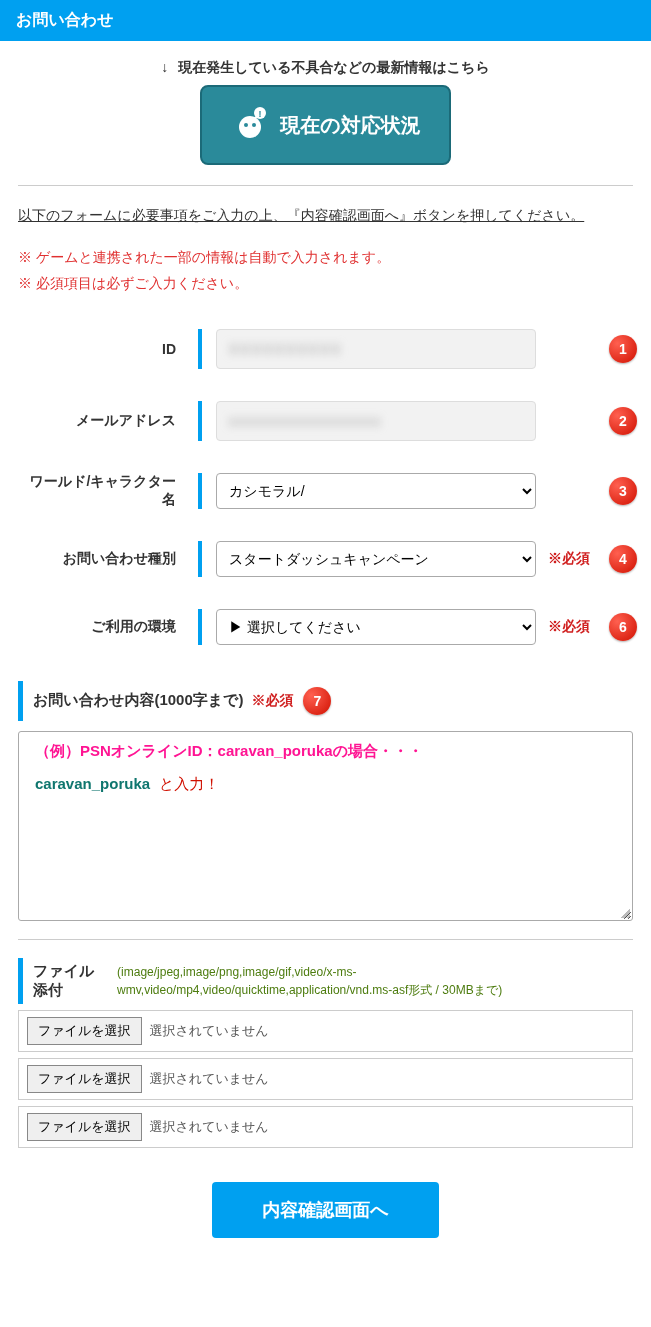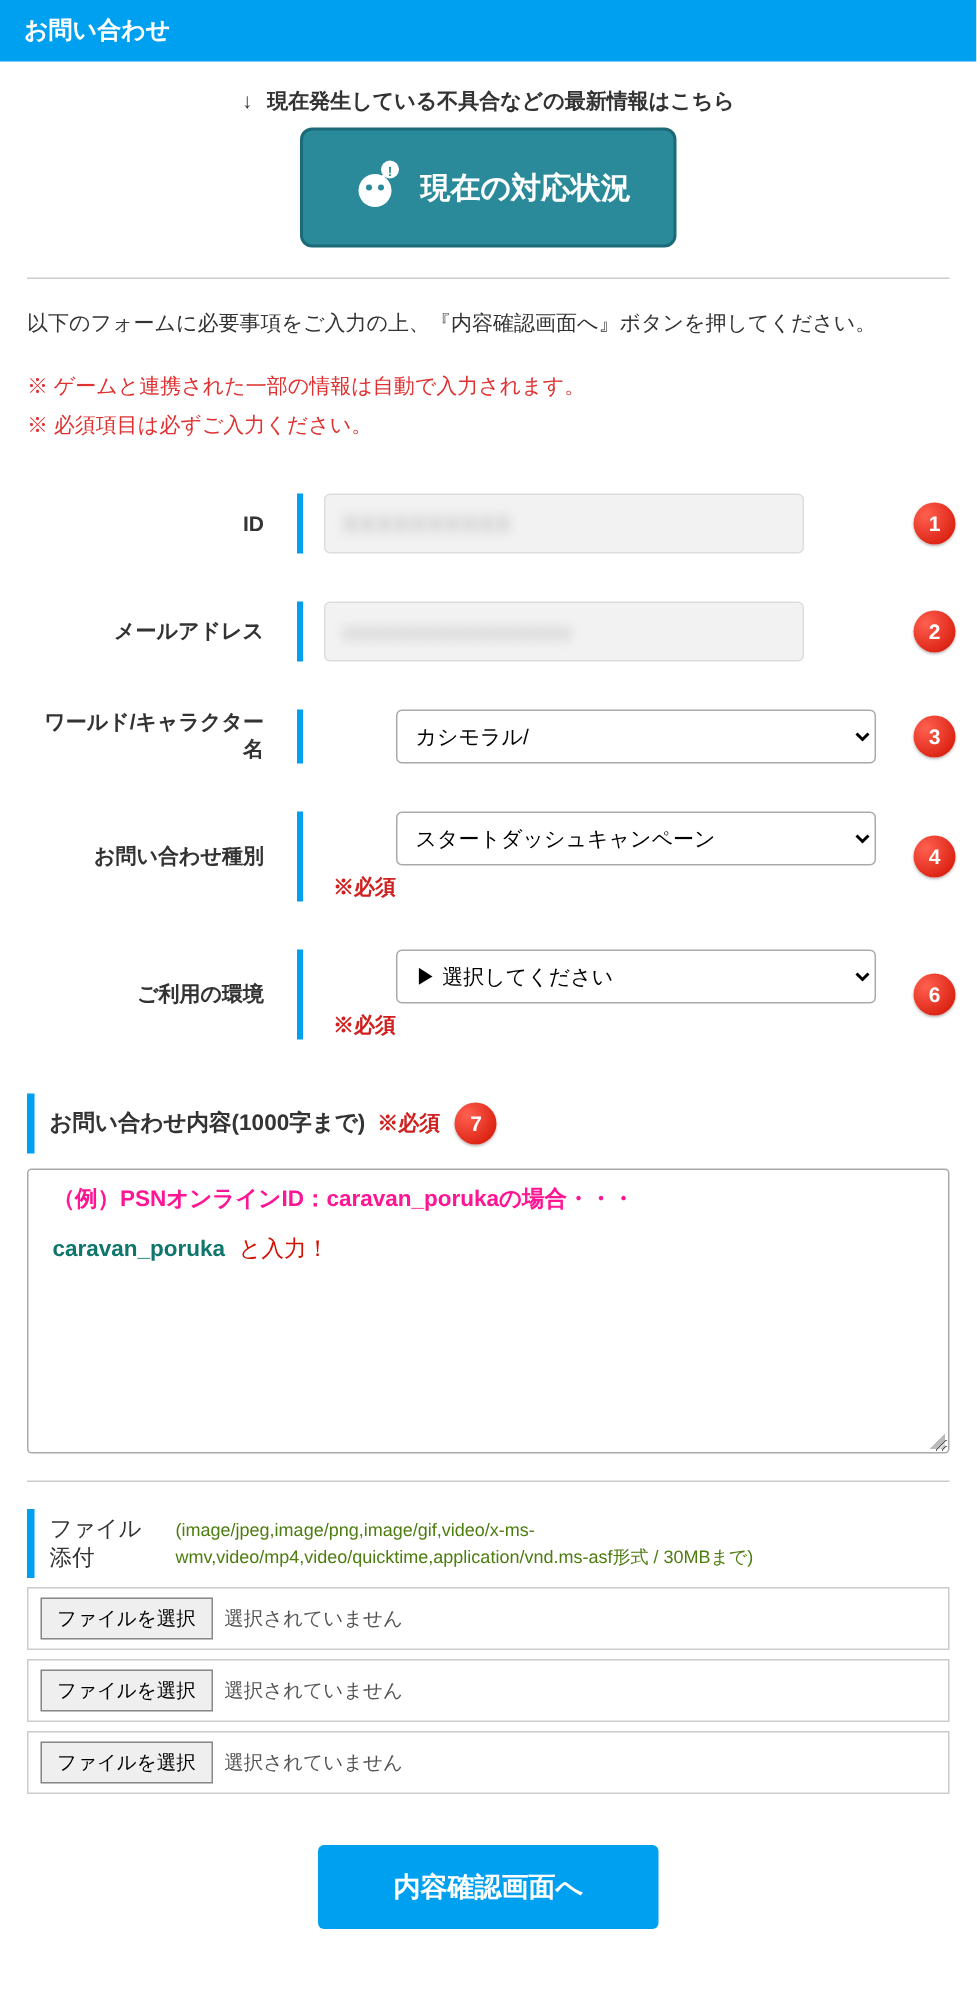--- a/index.html
+++ b/index.html
@@ -36,20 +36,21 @@
     border-radius: 8px;
     border: 2px solid #1b6a78;
     cursor: pointer;
     position: relative;
   }
   .status-btn svg { margin-right: 10px; }
   .hr { border-top: 1px solid #ccc; margin: 0 18px; }
   .instructions {
     padding: 18px 18px 8px 18px;
     line-height: 1.7;
+    text-decoration: underline;
   }
   .red-notes {
     padding: 8px 18px 16px 18px;
     color: #e03030;
     line-height: 1.9;
   }
   .form-area { padding: 0 18px; }
   .field-row {
     display: flex;
     align-items: center;
@@ -93,21 +94,20 @@
     letter-spacing: 2px;
   }
   select.wide {
     width: 320px;
     height: 36px;
     padding: 4px 8px;
     border: 1px solid #aaa;
     border-radius: 4px;
     background: #fff;
     font-size: 14px;
-    margin-left: 48px;
   }
   select.small {
     height: 36px;
     padding: 4px 6px;
     border: 1px solid #aaa;
     border-radius: 4px;
     background: #fff;
     font-size: 14px;
   }
   .required-tag {
@@ -163,21 +163,21 @@
   .example-val { color: #0f766e; font-weight: bold; font-size: 15px;}
   .example-hint { color: #d01000; font-weight: normal; margin-left: 5px; font-size: 15px;}
   .attach-title-row {
     border-left: 5px solid #00a0f0;
     padding: 4px 10px;
     margin: 18px 0 4px 0;
     display: flex;
     align-items: baseline;
     gap: 10px;
   }
-  .attach-title-row .title { font-weight: normal; font-size: 15px; }
+  .attach-title-row .title { font-weight: bold; font-size: 15px; }
   .attach-hint { color: #4d7c0f; font-size: 12px; line-height: 1.5; }
   .file-row {
     border: 1px solid #ccc;
     padding: 6px 8px;
     margin: 6px 0;
     display: flex;
     align-items: center;
     gap: 8px;
   }
   .file-btn {

